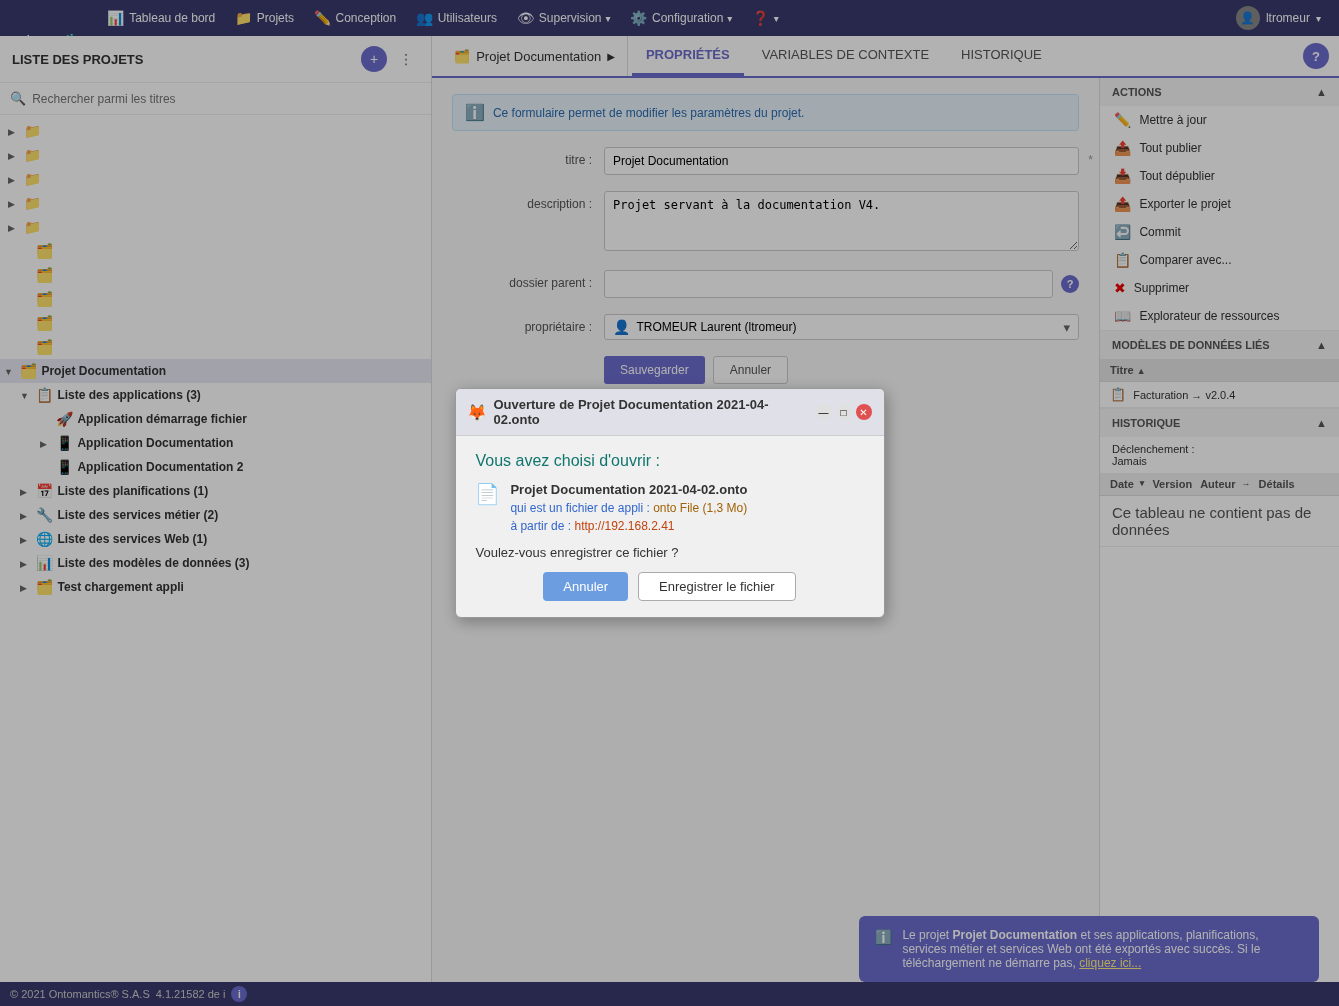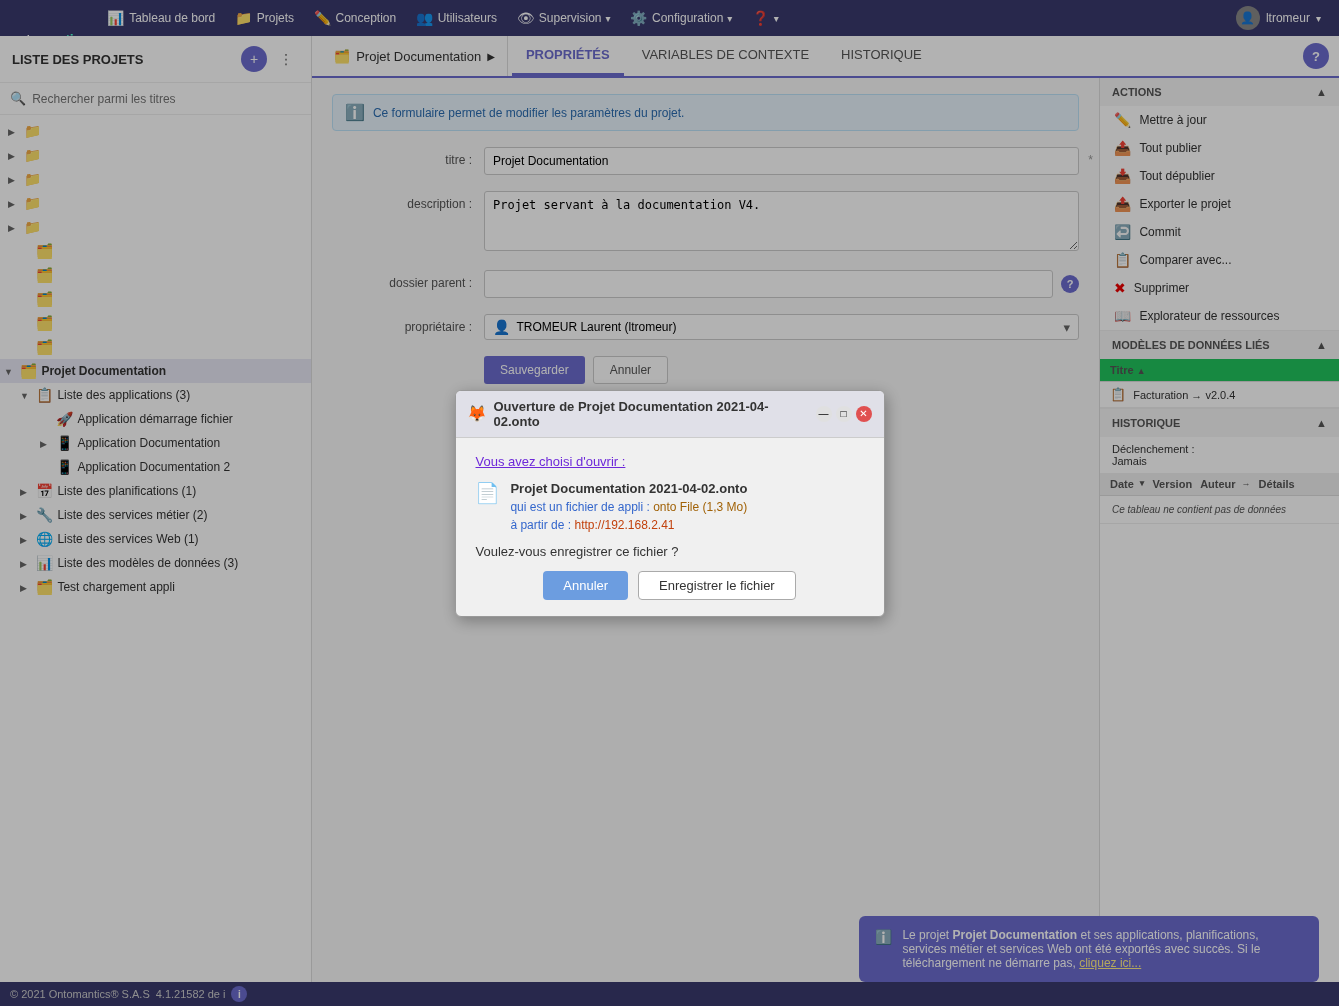--- a/index.html
+++ b/index.html
@@ -54,21 +54,21 @@
     }
 
     
     .main-layout {
       display: flex;
       height: calc(100vh - 36px - 24px);
     }
 
     
     .sidebar {
-      width: 312px;
+      width: 432px;
       background: white;
       border-right: 1px solid #ddd;
       display: flex;
       flex-direction: column;
       flex-shrink: 0;
       overflow: hidden;
     }
     .sidebar-header {
       display: flex;
       align-items: center;
@@ -117,21 +117,21 @@
       align-items: center;
       padding: 4px 8px;
       cursor: pointer;
       gap: 4px;
     }
     .tree-item.selected { background: #e8e8f5; }
     .tree-arrow {
       width: 12px; font-size: 10px; color: #666; flex-shrink: 0;
     }
     .tree-icon { font-size: 14px; flex-shrink: 0; }
-    .tree-label { font-size: 12px; color: #333; }
+    .tree-label { font-size: 12px; color: #333; font-weight: bold; }
     .tree-sublevel { padding-left: 20px; }
     .tree-sublevel2 { padding-left: 40px; }
 
     
     .content-area {
       flex: 1;
       display: flex;
       flex-direction: column;
       overflow: hidden;
     }
@@ -334,21 +334,21 @@
 
     .model-table {
       width: 100%;
       border-collapse: collapse;
     }
     .model-table th {
       text-align: left;
       padding: 5px 10px;
       font-size: 11px;
       color: #555;
-      background: #22c55e;
+      background: #e5e5e5;
       border-bottom: 1px solid #ddd;
     }
     .model-table td {
       padding: 5px 10px;
       font-size: 11px;
       color: #333;
       border-bottom: 1px solid #eee;
       vertical-align: middle;
     }
     .model-icon { font-size: 13px; margin-right: 4px; }
@@ -365,23 +365,22 @@
       padding: 5px 10px;
       background: #f0f0f0;
       font-size: 11px;
       font-weight: bold;
       color: #555;
       border-bottom: 1px solid #ddd;
     }
     .hist-table-header span { cursor: pointer; }
     .hist-empty {
       padding: 8px 12px;
-      font-size: 10px;
+      font-size: 15px;
       color: #555;
-      font-style: italic;
     }
 
     
     .modal-overlay {
       position: fixed;
       top: 0; left: 0; right: 0; bottom: 0;
       background: rgba(0,0,0,0.3);
       display: flex;
       align-items: center;
       justify-content: center;
@@ -411,21 +410,21 @@
       border-radius: 50%;
       border: none;
       cursor: pointer;
       display: flex; align-items: center; justify-content: center;
       font-size: 10px;
     }
     .modal-title-btn-min { background: #e0e0e0; }
     .modal-title-btn-max { background: #e0e0e0; }
     .modal-title-btn-close { background: #e05050; color: white; }
     .modal-body { padding: 16px 20px; }
-    .modal-intro { font-size: 13px; color: #6d28d9; margin-bottom: 12px; text-decoration: underline; }
+    .modal-intro { font-size: 16px; color: #0f766e; margin-bottom: 12px; }
     .modal-file {
       display: flex;
       align-items: flex-start;
       gap: 10px;
       margin-bottom: 4px;
     }
     .modal-file-icon { font-size: 20px; }
     .modal-file-name { font-weight: bold; font-size: 13px; color: #333; margin-bottom: 4px; }
     .modal-file-type { font-size: 12px; color: #555; }
     .modal-file-type span { color: #3366cc; }

